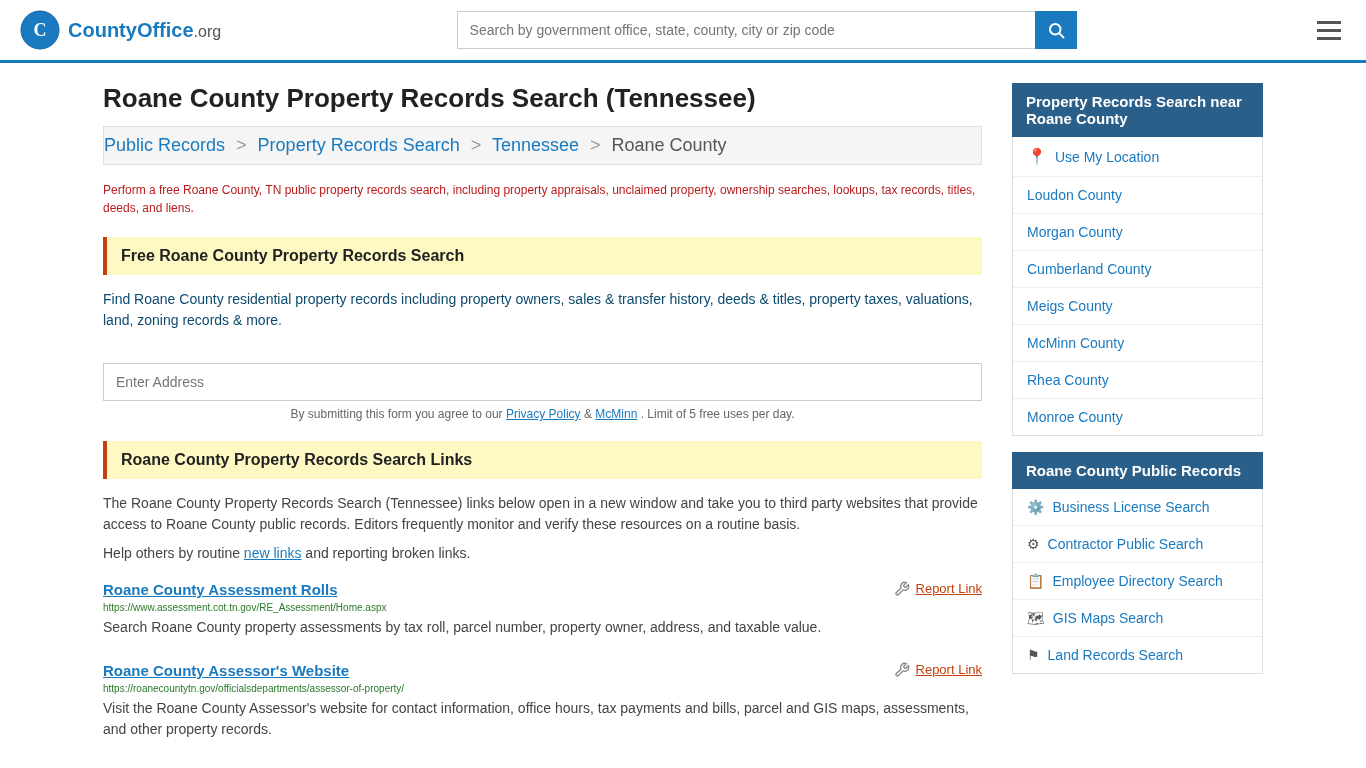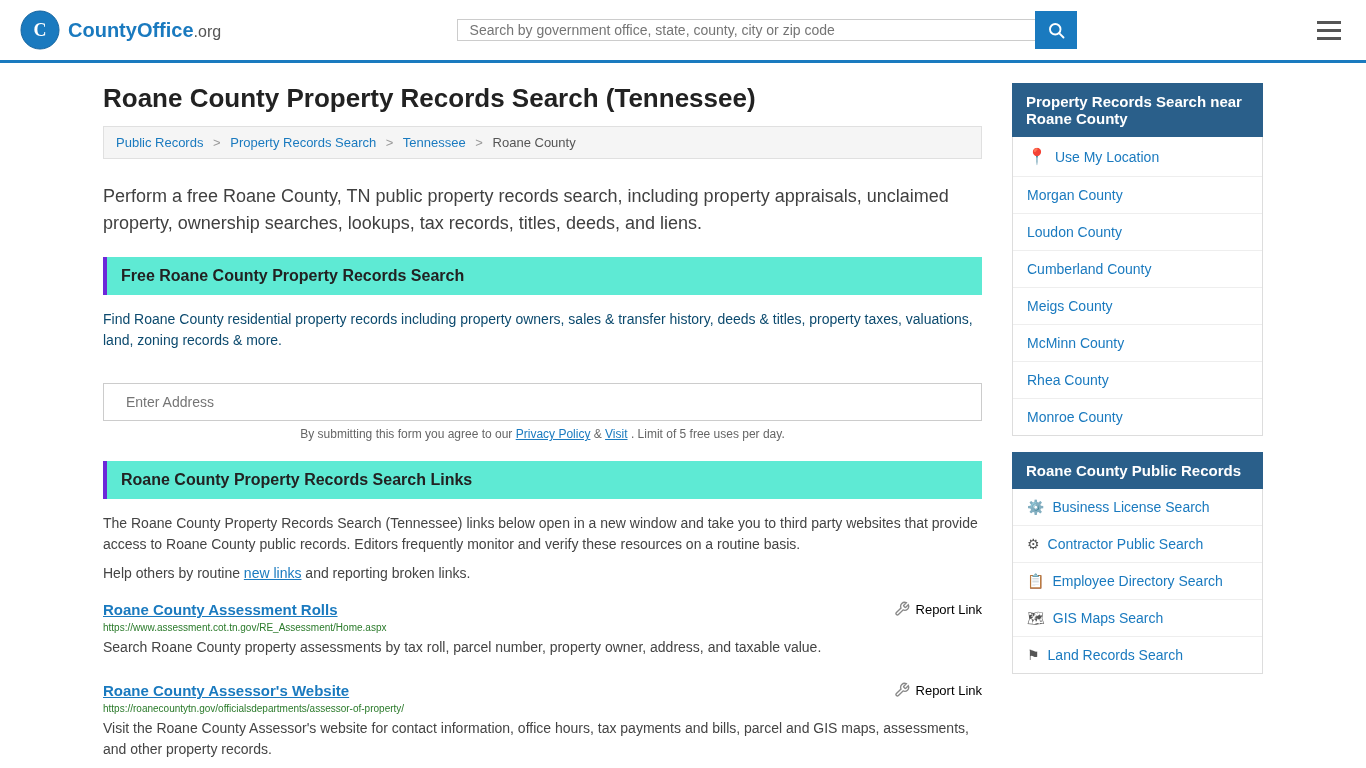--- a/index.html
+++ b/index.html
@@ -31,21 +31,21 @@
       margin: 0 20px;
     }
     #header-search-input {
       flex: 1;
       padding: 8px 12px;
       border: 1px solid #ccc;
       border-right: none;
       font-size: 14px;
       color: #999;
       outline: none;
-      height: 22px;
+      height: 38px;
     }
     #header-search-btn {
       background: #1a7abf;
       border: none;
       padding: 0 12px;
       height: 38px;
       cursor: pointer;
       display: flex;
       align-items: center;
       justify-content: center;
@@ -86,63 +86,63 @@
     #page-title {
       font-size: 26px;
       font-weight: bold;
       color: #222;
       margin-bottom: 12px;
     }
 
     
     #breadcrumb {
       background: #f5f5f5;
-      padding: 8px 12px;
+      padding: 8px 0;
       border: 1px solid #e0e0e0;
-      margin-bottom: 24px;
-      font-size: 13px;
+      margin-bottom: 16px;
+      font-size: 18px;
       color: #555;
     }
     #breadcrumb a {
       color: #1a7abf;
       text-decoration: none;
     }
     #breadcrumb .sep { margin: 0 6px; color: #999; }
 
     
     #description {
-      font-size: 18px;
-      color: #404040;
+      font-size: 12px;
+      color: #b91c1c;
       margin-bottom: 20px;
       line-height: 1.5;
     }
 
     
     .section-header {
-      background: #5eead4;
-      border-left: 4px solid #6d28d9;
+      background: #fef9c3;
+      border-left: 4px solid #c2410c;
       padding: 10px 14px;
       font-size: 16px;
       font-weight: bold;
       color: #222;
       margin-bottom: 14px;
     }
 
     
     #address-form {
       margin-bottom: 10px;
     }
     #address-form-row {
       display: flex;
       gap: 0;
       margin-bottom: 6px;
     }
     #address-input {
       flex: 1;
-      padding: 10px 22px;
+      padding: 10px 12px;
       border: 1px solid #ccc;
       font-size: 14px;
       color: #999;
       outline: none;
     }
     #search-button {
       background: #1a7abf;
       color: #fff;
       border: none;
       padding: 10px 30px;
@@ -189,28 +189,29 @@
     }
     .link-title {
       font-size: 15px;
       font-weight: bold;
       color: #1a7abf;
       text-decoration: underline;
       cursor: pointer;
     }
     .report-link-btn {
       display: flex;
-      align-items: flex-end;
+      align-items: flex-start;
       gap: 6px;
-      color: #000000;
+      color: #c2410c;
       font-size: 13px;
       cursor: pointer;
       background: none;
       border: none;
       white-space: nowrap;
+      text-decoration: underline;
     }
     .link-url {
       color: #2a7a2a;
       font-size: 10px;
       margin-bottom: 4px;
     }
     .link-desc {
       font-size: 14px;
       color: #444;
       line-height: 1.5;
@@ -315,21 +316,21 @@
     <p style="font-size:14px; color:#0c4a6e; line-height:1.5; margin-bottom:32px;">Find Roane County residential property records including property owners, sales &amp; transfer history, deeds &amp; titles, property taxes, valuations, land, zoning records &amp; more.</p>
 
     <div id="address-form">
       <div id="address-form-row">
         <input id="address-input" type="text" placeholder="Enter Address" style="">
       </div>
       <p id="form-disclaimer">
         <span>By submitting this form you agree to our</span>
         <a href="#">Privacy Policy</a>
         &amp;
-        <a href="#">Visit</a>
+        <a href="#">McMinn</a>
         <span>. Limit of 5 free uses per day.</span>
       </p>
     </div>
 
     <div class="section-header" style="margin-top:20px;">Roane County Property Records Search Links</div>
 
     <p id="links-description">The Roane County Property Records Search (Tennessee) links below open in a new window and take you to third party websites that provide access to Roane County public records. Editors frequently monitor and verify these resources on a routine basis.</p>
 
     <p id="share-links">
       <span>Help others by routine</span>
@@ -369,24 +370,24 @@
 
   <div id="sidebar">
 
     <div class="sidebar-section-title">Property Records Search near Roane County</div>
     <div class="sidebar-list">
       <div class="sidebar-item">
         <span style="color:#1a7abf; font-size:16px;">📍</span>
         <a href="#">Use My Location</a>
       </div>
       <div class="sidebar-item">
+        <a href="#">Loudon County</a>
+      </div>
+      <div class="sidebar-item">
         <a href="#">Morgan County</a>
-      </div>
-      <div class="sidebar-item">
-        <a href="#">Loudon County</a>
       </div>
       <div class="sidebar-item">
         <a href="#">Cumberland County</a>
       </div>
       <div class="sidebar-item">
         <a href="#">Meigs County</a>
       </div>
       <div class="sidebar-item">
         <a href="#">McMinn County</a>
       </div>

